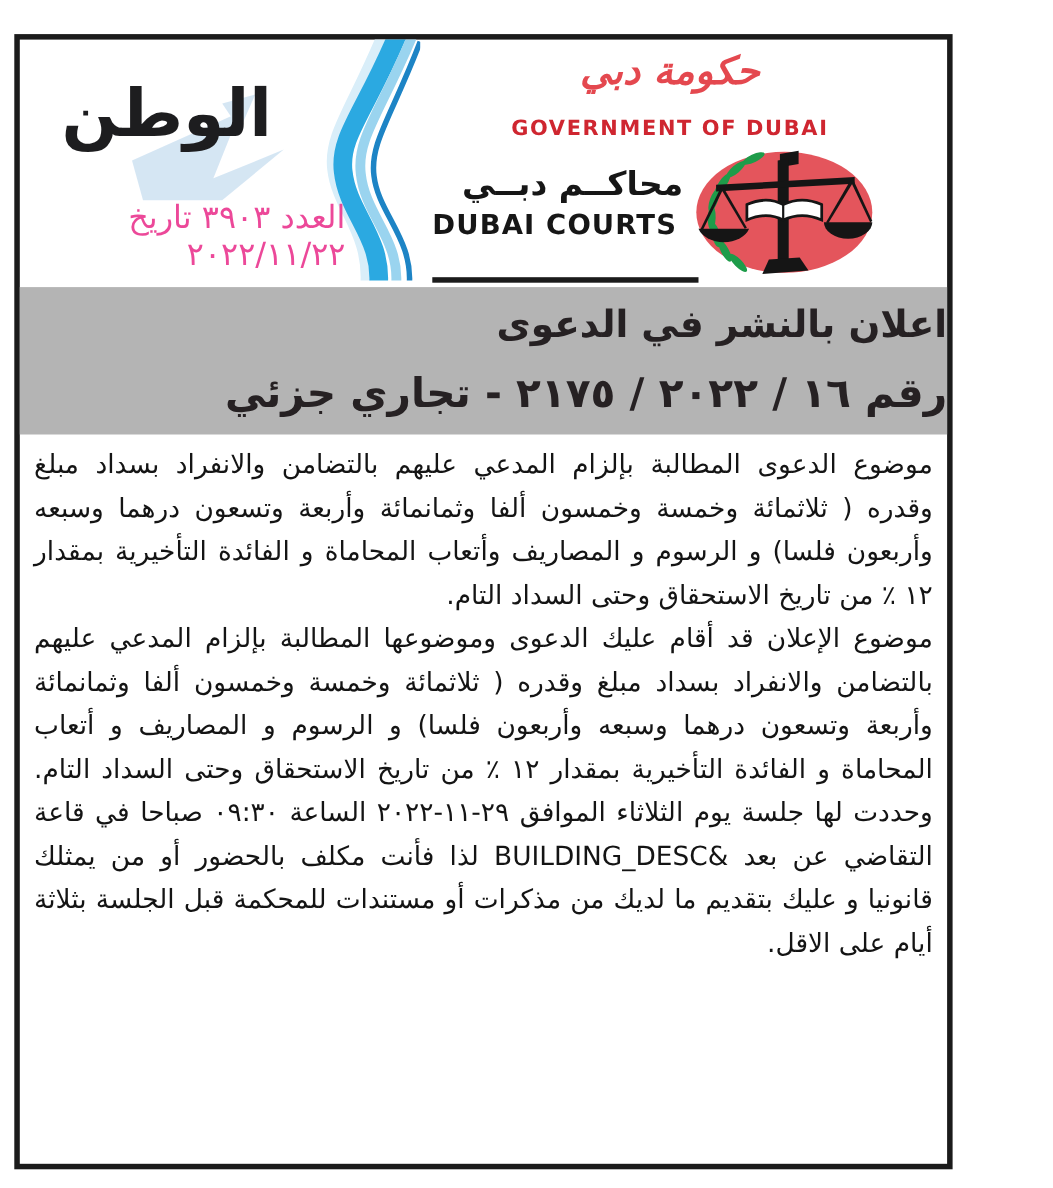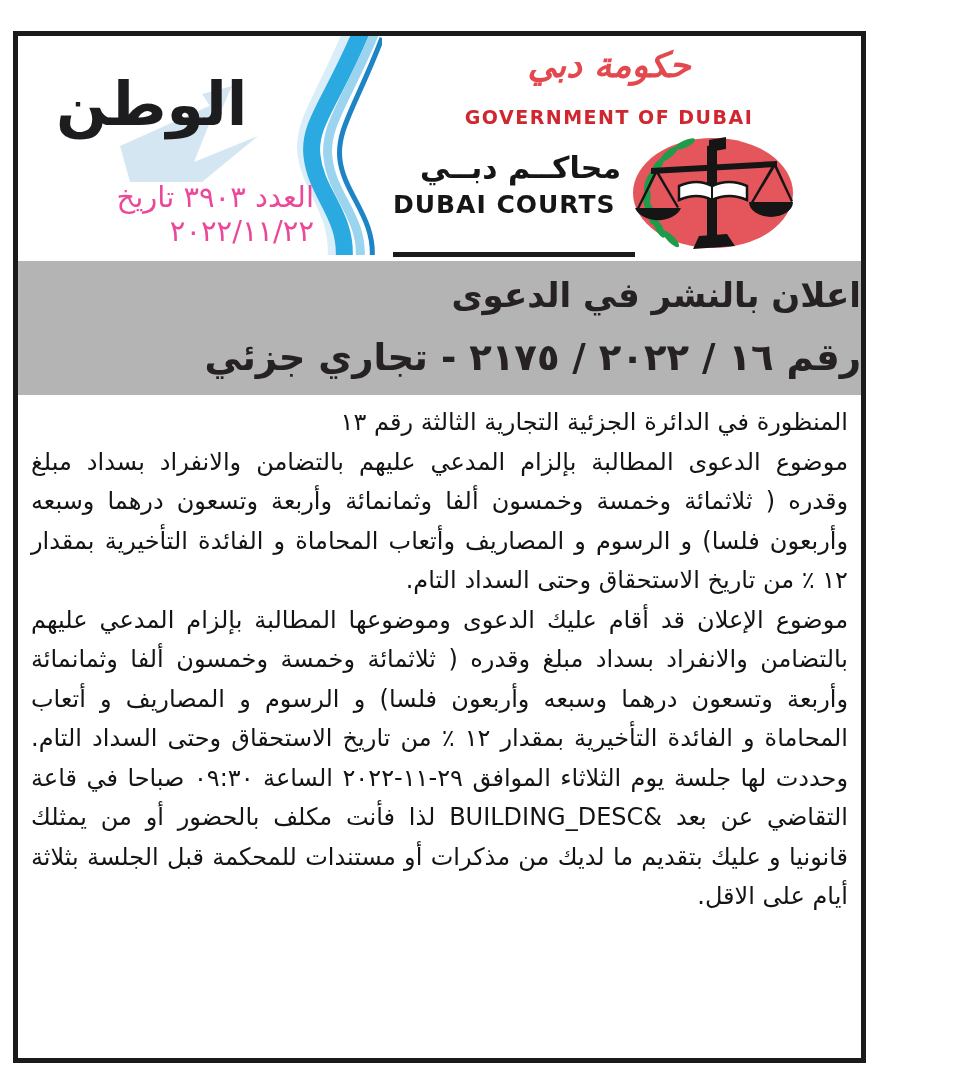--- a/index.html
+++ b/index.html
@@ -98,19 +98,18 @@
       </svg>
       <div class="courts-rule"></div>
     </div>
 
     <div class="title-band" style="background:#b4b4b4;color:#262123">
       <div class="title-l1">اعلان بالنشر في الدعوى</div>
       <div class="title-l2">رقم ١٦ / ٢٠٢٢ / ٢١٧٥ - تجاري جزئي</div>
     </div>
 
     <div class="body-text">
-      <p>المنظورة في الدائرة الجزئية التجارية الثالثة رقم ١٣</p>
       <p>موضوع الدعوى المطالبة بإلزام المدعي عليهم بالتضامن والانفراد بسداد مبلغ وقدره ( ثلاثمائة وخمسة وخمسون ألفا وثمانمائة وأربعة وتسعون درهما وسبعه وأربعون فلسا) و الرسوم و المصاريف وأتعاب المحاماة و الفائدة التأخيرية بمقدار ١٢ ٪ من تاريخ الاستحقاق وحتى السداد التام.</p>
       <p>موضوع الإعلان قد أقام عليك الدعوى وموضوعها المطالبة بإلزام المدعي عليهم بالتضامن والانفراد بسداد مبلغ وقدره ( ثلاثمائة وخمسة وخمسون ألفا وثمانمائة وأربعة وتسعون درهما وسبعه وأربعون فلسا) و الرسوم و المصاريف و أتعاب المحاماة و الفائدة التأخيرية بمقدار ١٢ ٪ من تاريخ الاستحقاق وحتى السداد التام. وحددت لها جلسة يوم الثلاثاء الموافق ٢٩-١١-٢٠٢٢ الساعة ٠٩:٣٠ صباحا في قاعة التقاضي عن بعد &amp;BUILDING_DESC لذا فأنت مكلف بالحضور أو من يمثلك قانونيا و عليك بتقديم ما لديك من مذكرات أو مستندات للمحكمة قبل الجلسة بثلاثة أيام على الاقل.</p>
     </div>
 
   </div>
 </div>
 
 </body></html>

